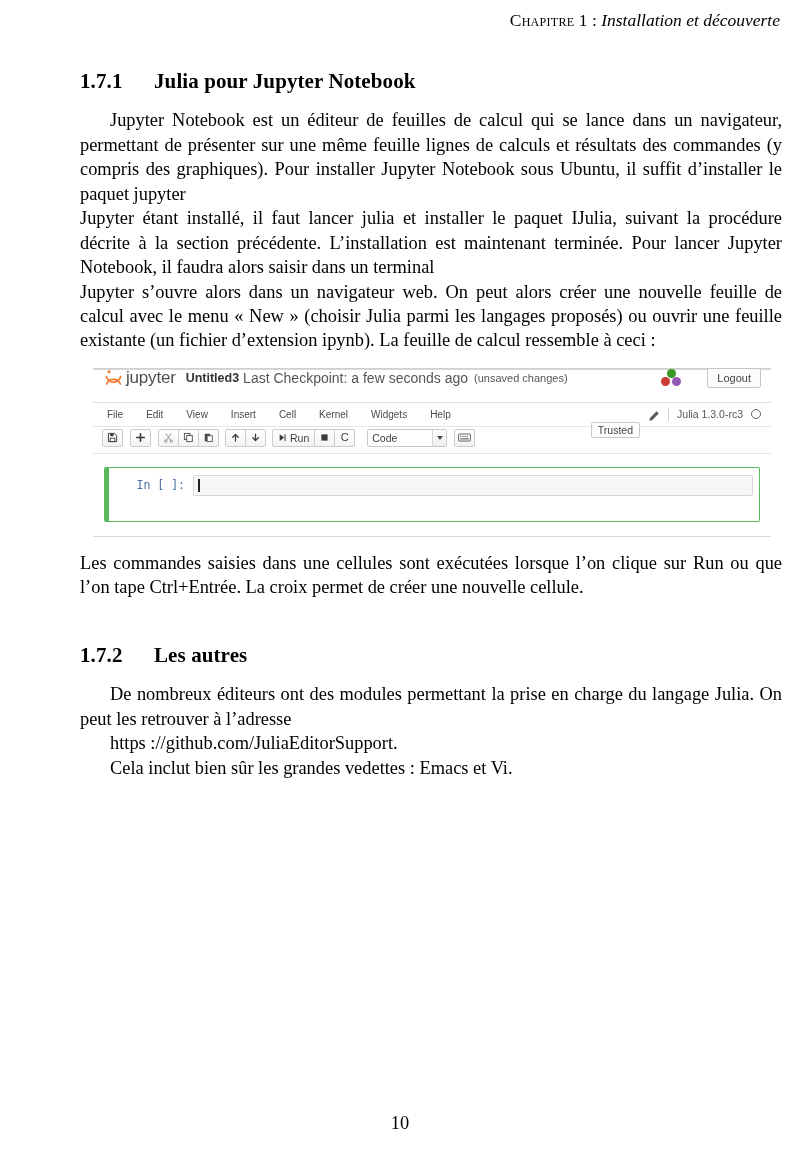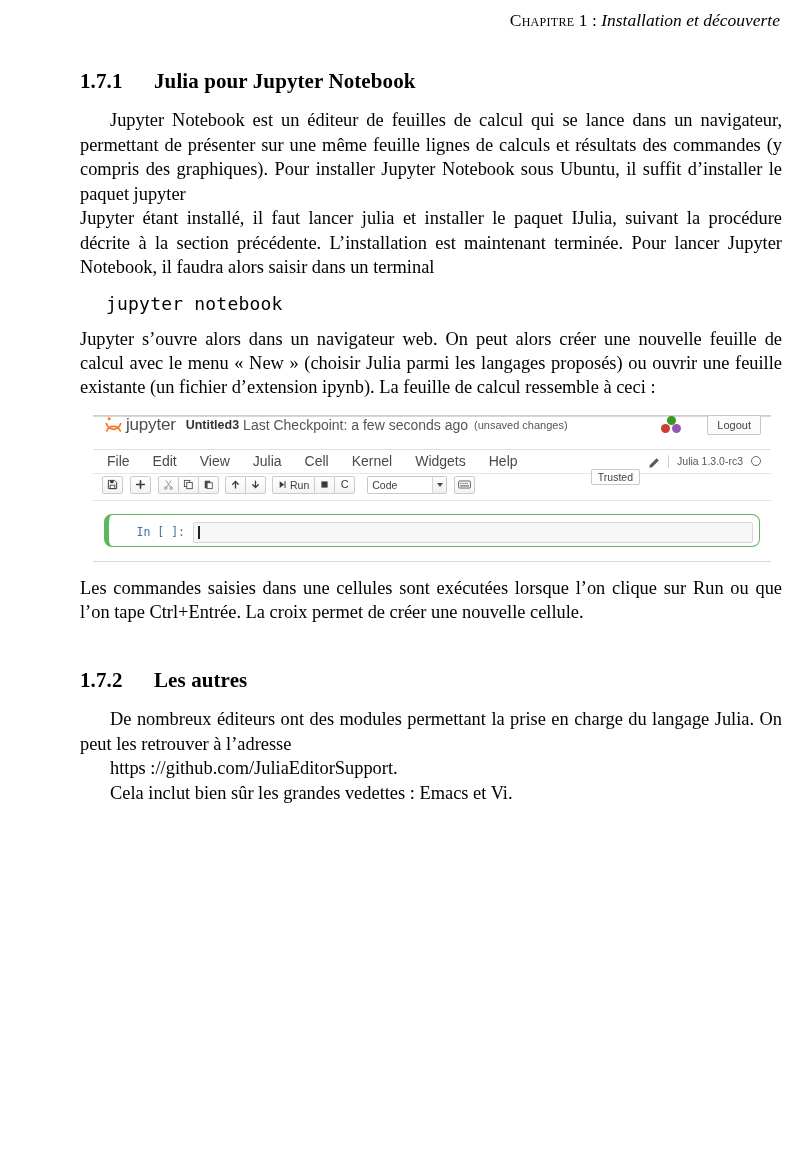--- a/index.html
+++ b/index.html
@@ -186,21 +186,21 @@
 
   .shot-menubar {
     display: flex;
     align-items: center;
     height: 24px;
     padding: 0 10px 0 14px;
     border-bottom: 1px solid #e6e6e6;
     box-sizing: border-box;
   }
   .menu-item {
-    font-size: 14px;
+    font-size: 10px;
     color: #4a4a4a;
     margin-right: 23px;
     white-space: nowrap;
   }
   .menubar-right {
     margin-left: auto;
     display: flex;
     align-items: center;
     gap: 8px;
   }
@@ -310,25 +310,25 @@
 
   .shot-body {
     background: #ffffff;
     padding: 13px 11px 14px 11px;
     box-sizing: border-box;
     border-bottom: 1px solid #d8d8d8;
   }
   .nb-cell {
     border: 1.6px solid #5cb85c;
     border-left-width: 5px;
-    border-radius: 8px;
+    border-radius: 2px;
     background: #ffffff;
     display: flex;
     align-items: center;
-    padding: 7px 6px 3px 0;
+    padding: 7px 6px 25px 0;
     box-sizing: border-box;
   }
   .prompt {
     font-family: "DejaVu Sans Mono", "Liberation Mono", monospace;
     font-size: 11.5px;
     color: #4a6fa5;
     width: 76px;
     text-align: right;
     padding-right: 8px;
     white-space: pre;
@@ -378,21 +378,20 @@
 
     <h2 class="section">
       <span class="secnum">1.7.1</span><span>Julia pour Jupyter Notebook</span>
     </h2>
 
     <p class="para indent">Jupyter Notebook est un éditeur de feuilles de calcul qui se lance dans un navigateur, permettant de présenter sur une même feuille lignes de calculs et résultats des commandes (y compris des graphiques). Pour installer Jupyter Notebook sous Ubuntu, il suffit d’installer le paquet jupyter</p>
 
 
     <p class="para"><span>Jupyter étant installé, il faut lancer julia et installer le paquet </span><b>IJulia</b><span>, suivant la procédure décrite à la section précédente. L’installation est maintenant terminée. Pour lancer Jupyter Notebook, il faudra alors saisir dans un terminal</span></p>
 
-    <div class="code-block">jupyter notebook</div>
 
     <p class="para">Jupyter s’ouvre alors dans un navigateur web. On peut alors créer une nouvelle feuille de calcul avec le menu « New » (choisir Julia parmi les langages proposés) ou ouvrir une feuille existante (un fichier d’extension ipynb). La feuille de calcul ressemble à ceci :</p>
 
     <div class="shot-wrap">
       <div class="shot-toprule"></div>
       <div class="shot">
 
         <div class="shot-header">
           <div class="jp-logo">
             <span class="jp-logo-mark">
@@ -414,21 +413,21 @@
                 <i class="jd-purple"></i>
             </span>
             <span class="logout-btn">Logout</span>
           </div>
         </div>
 
         <div class="shot-menubar">
           <span class="menu-item">File</span>
           <span class="menu-item">Edit</span>
           <span class="menu-item">View</span>
-          <span class="menu-item">Julia</span>
+          <span class="menu-item">Insert</span>
           <span class="menu-item">Cell</span>
           <span class="menu-item">Kernel</span>
           <span class="menu-item">Widgets</span>
           <span class="menu-item">Help</span>
           <div class="menubar-right">
             <span class="trusted-btn">Trusted</span>
             <span class="pencil-ico">
               <svg viewBox="0 0 16 16" width="12" height="12" aria-hidden="true">
                 <path d="M11.5 1.6 L14.4 4.5 L5.4 13.5 L1.8 14.2 L2.5 10.6 Z" fill="#5a5a5a"></path>
               </svg>
@@ -543,14 +542,15 @@
     <h2 class="section">
       <span class="secnum">1.7.2</span><span>Les autres</span>
     </h2>
 
     <p class="para indent">De nombreux éditeurs ont des modules permettant la prise en charge du langage Julia. On peut les retrouver à l’adresse</p>
     <p class="plain-line">https ://github.com/JuliaEditorSupport.</p>
     <p class="plain-line">Cela inclut bien sûr les grandes vedettes : Emacs et Vi.</p>
 
   </div>
 
+  <div class="folio">10</div>
 
 </div>
 
 </body></html>

